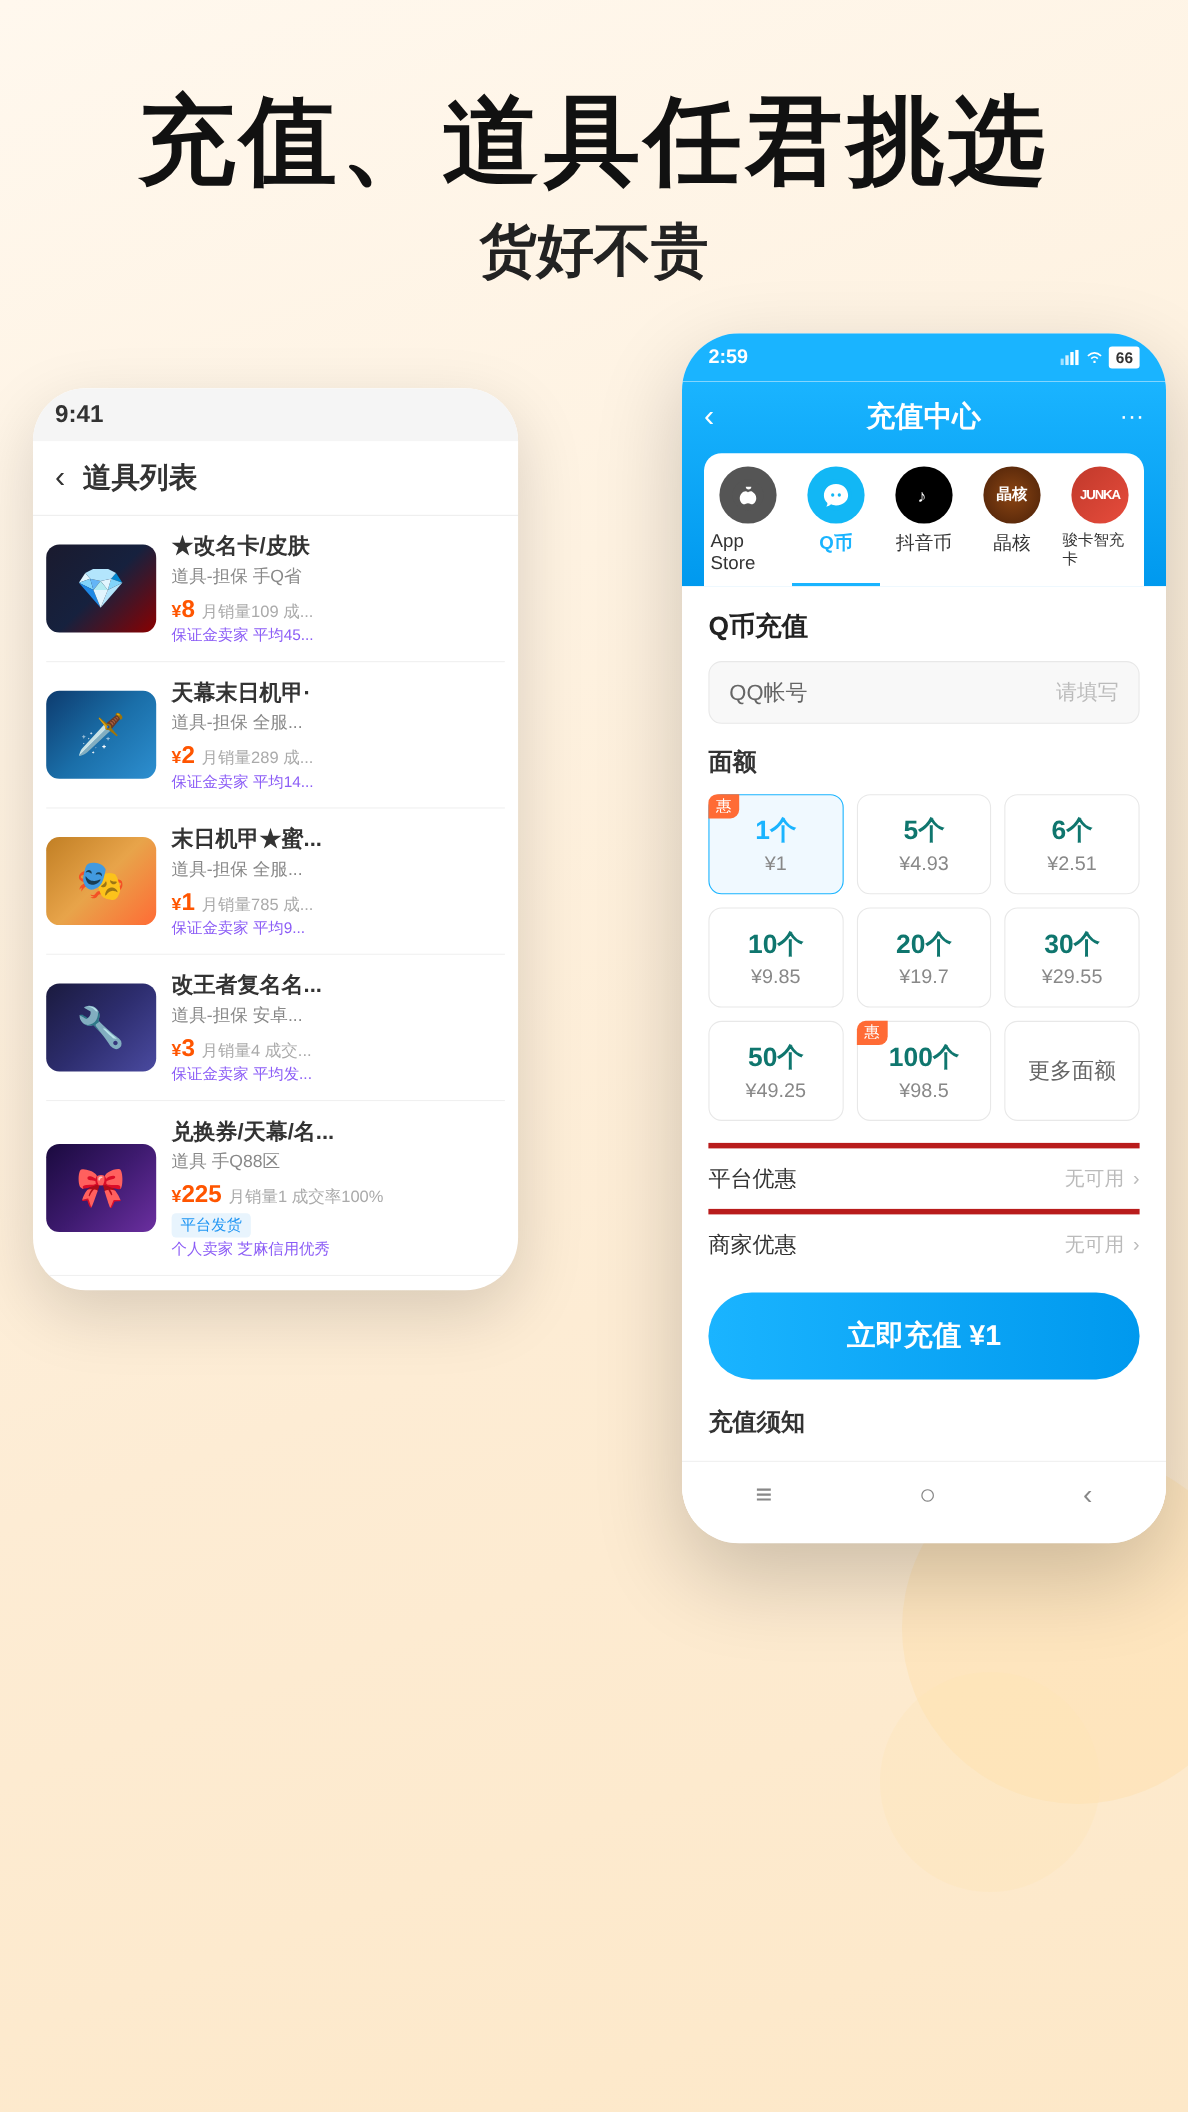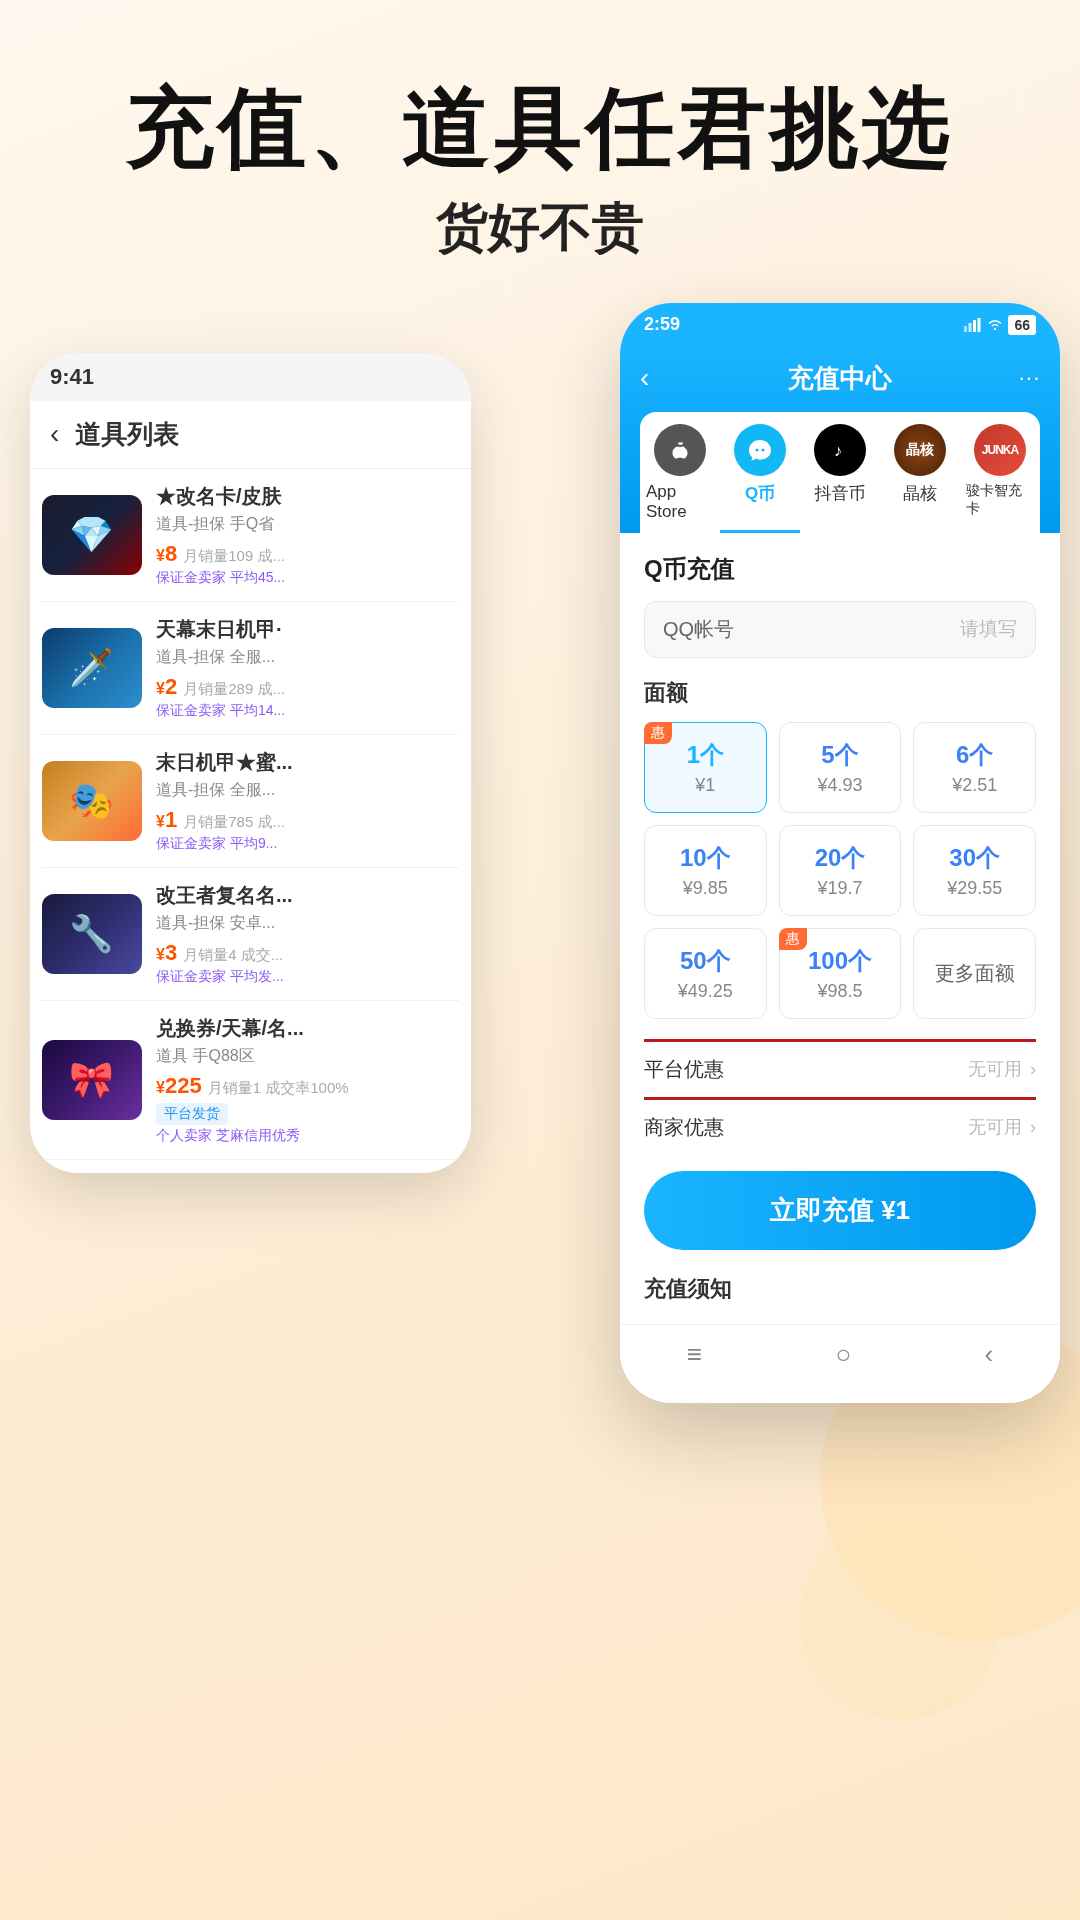--- a/index.html
+++ b/index.html
@@ -273,42 +273,42 @@
     }
     .denom-item.has-badge .badge {
       position: absolute;
       top: -1px; left: -1px;
       background: #ff6b35;
       color: #fff;
       font-size: 14px;
       padding: 2px 7px;
       border-radius: 8px 0 8px 0;
     }
-    .denom-count { font-size: 24px; font-weight: 700; color: #3b82f6; }
+    .denom-count { font-size: 24px; font-weight: 700; color: #0f766e; }
     .denom-price { font-size: 18px; color: #888; margin-top: 4px; }
     .denom-item.active .denom-count { color: #1ab4ff; }
     .denom-more {
       border: 1.5px solid #e8e8e8;
       border-radius: 12px;
       padding: 16px 10px;
       text-align: center;
       font-size: 20px;
       color: #666;
       cursor: pointer;
       display: flex;
       align-items: center;
       justify-content: center;
     }
 
     
     .discount-row {
       display: flex;
       align-items: center;
       padding: 14px 0;
-      border-top: 3px solid #b91c1c;
+      border-top: 5px solid #b91c1c;
     }
     .discount-label { font-size: 20px; color: #333; flex: 1; }
     .discount-value { font-size: 18px; color: #bbb; margin-right: 8px; }
     .discount-arrow { color: #bbb; font-size: 18px; }
 
     
     .buy-btn {
       background: linear-gradient(90deg, #1ab4ff, #0099ee);
       color: #fff;
       border: none;

